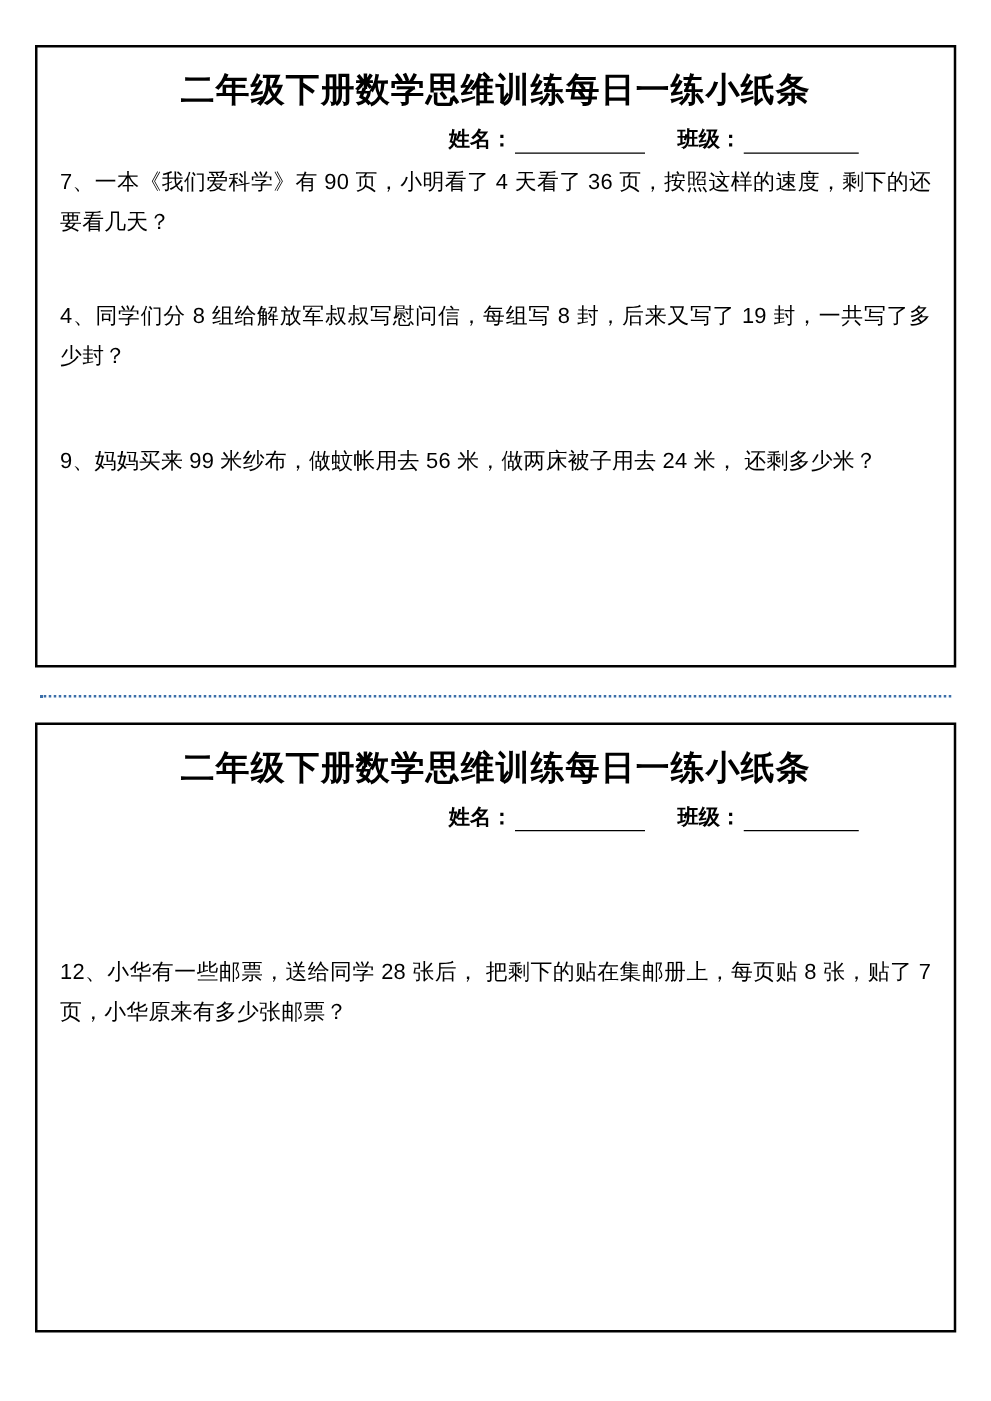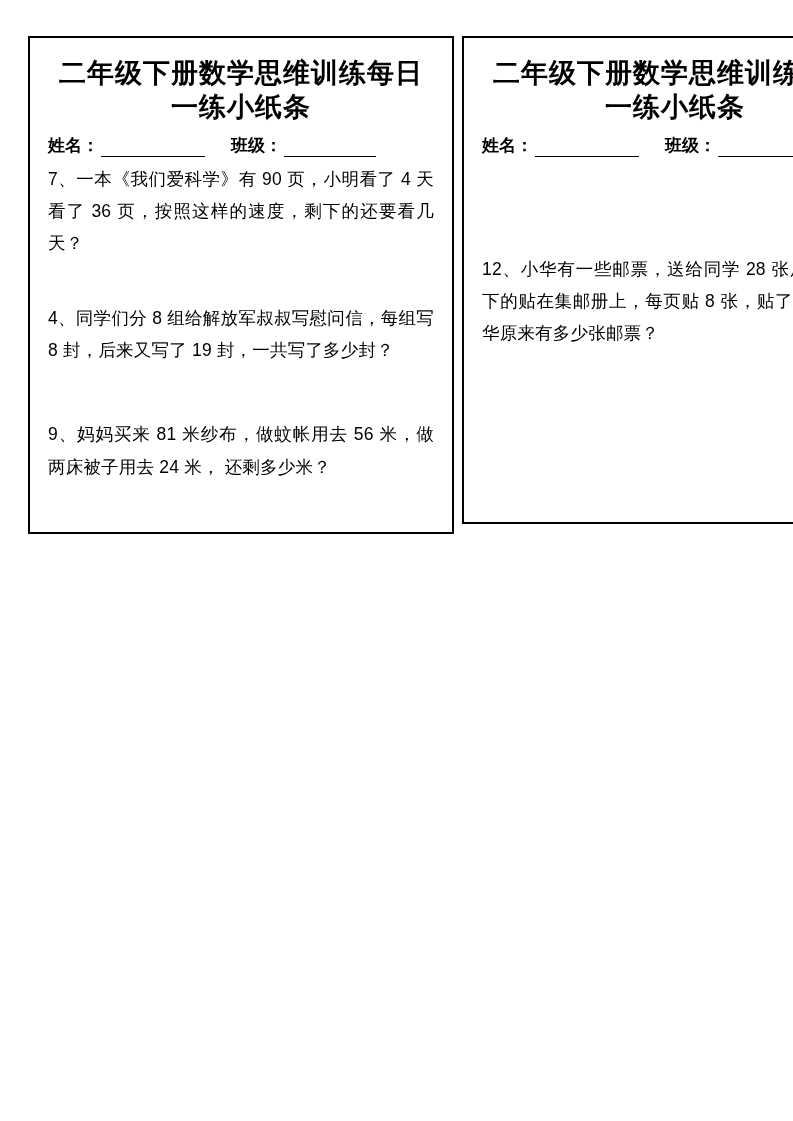--- a/index.html
+++ b/index.html
@@ -14,20 +14,21 @@
     color: #000000;
     position: relative;
     overflow: hidden;
   }
   .page {
     width: 793px;
     height: 1121px;
     box-sizing: border-box;
     padding: 36px 28px 0 28px;
     display: flex;
+    flex-direction: column;
   }
   .worksheet {
     border: 2px solid #000;
     box-sizing: border-box;
     padding: 14px 18px 16px 18px;
   }
   .worksheet.first {
     height: 498px;
   }
   .worksheet.second {
@@ -37,21 +38,21 @@
     text-align: center;
     font-size: 27px;
     font-weight: bold;
     letter-spacing: 1px;
     line-height: 1.25;
     margin: 4px 0 2px 0;
     font-family: "DejaVu Sans", "Liberation Sans", sans-serif;
   }
   .ws-fields {
     display: flex;
-    justify-content: center;
+    justify-content: flex-end;
     align-items: flex-end;
     gap: 26px;
     padding-right: 58px;
     margin-top: 10px;
     margin-bottom: 6px;
     font-size: 17px;
   }
   .field {
     display: flex;
     align-items: flex-end;
@@ -108,21 +109,21 @@
         <span class="field-line"></span>
       </div>
     </div>
 
     <div class="problems">
       <div class="problem">7、一本《我们爱科学》有 90 页，小明看了 4 天看了 36 页，按照这样的速度，剩下的还要看几天？</div>
       <div class="gap-lg"></div>
       <div class="problem">4、同学们分 8 组给解放军叔叔写慰问信，每组写 8 封，后来又写了 19 封，一共写了多少封？</div>
       <div class="gap-lg"></div>
       <div class="gap-xs"></div>
-      <div class="problem">9、妈妈买来 81 米纱布，做蚊帐用去 56 米，做两床被子用去 24 米， 还剩多少米？</div>
+      <div class="problem">9、妈妈买来 99 米纱布，做蚊帐用去 56 米，做两床被子用去 24 米， 还剩多少米？</div>
     </div>
   </div>
 
   <div class="divider"></div>
 
   <div class="worksheet second">
     <div class="ws-title">二年级下册数学思维训练每日一练小纸条</div>
 
     <div class="ws-fields">
       <div class="field">

